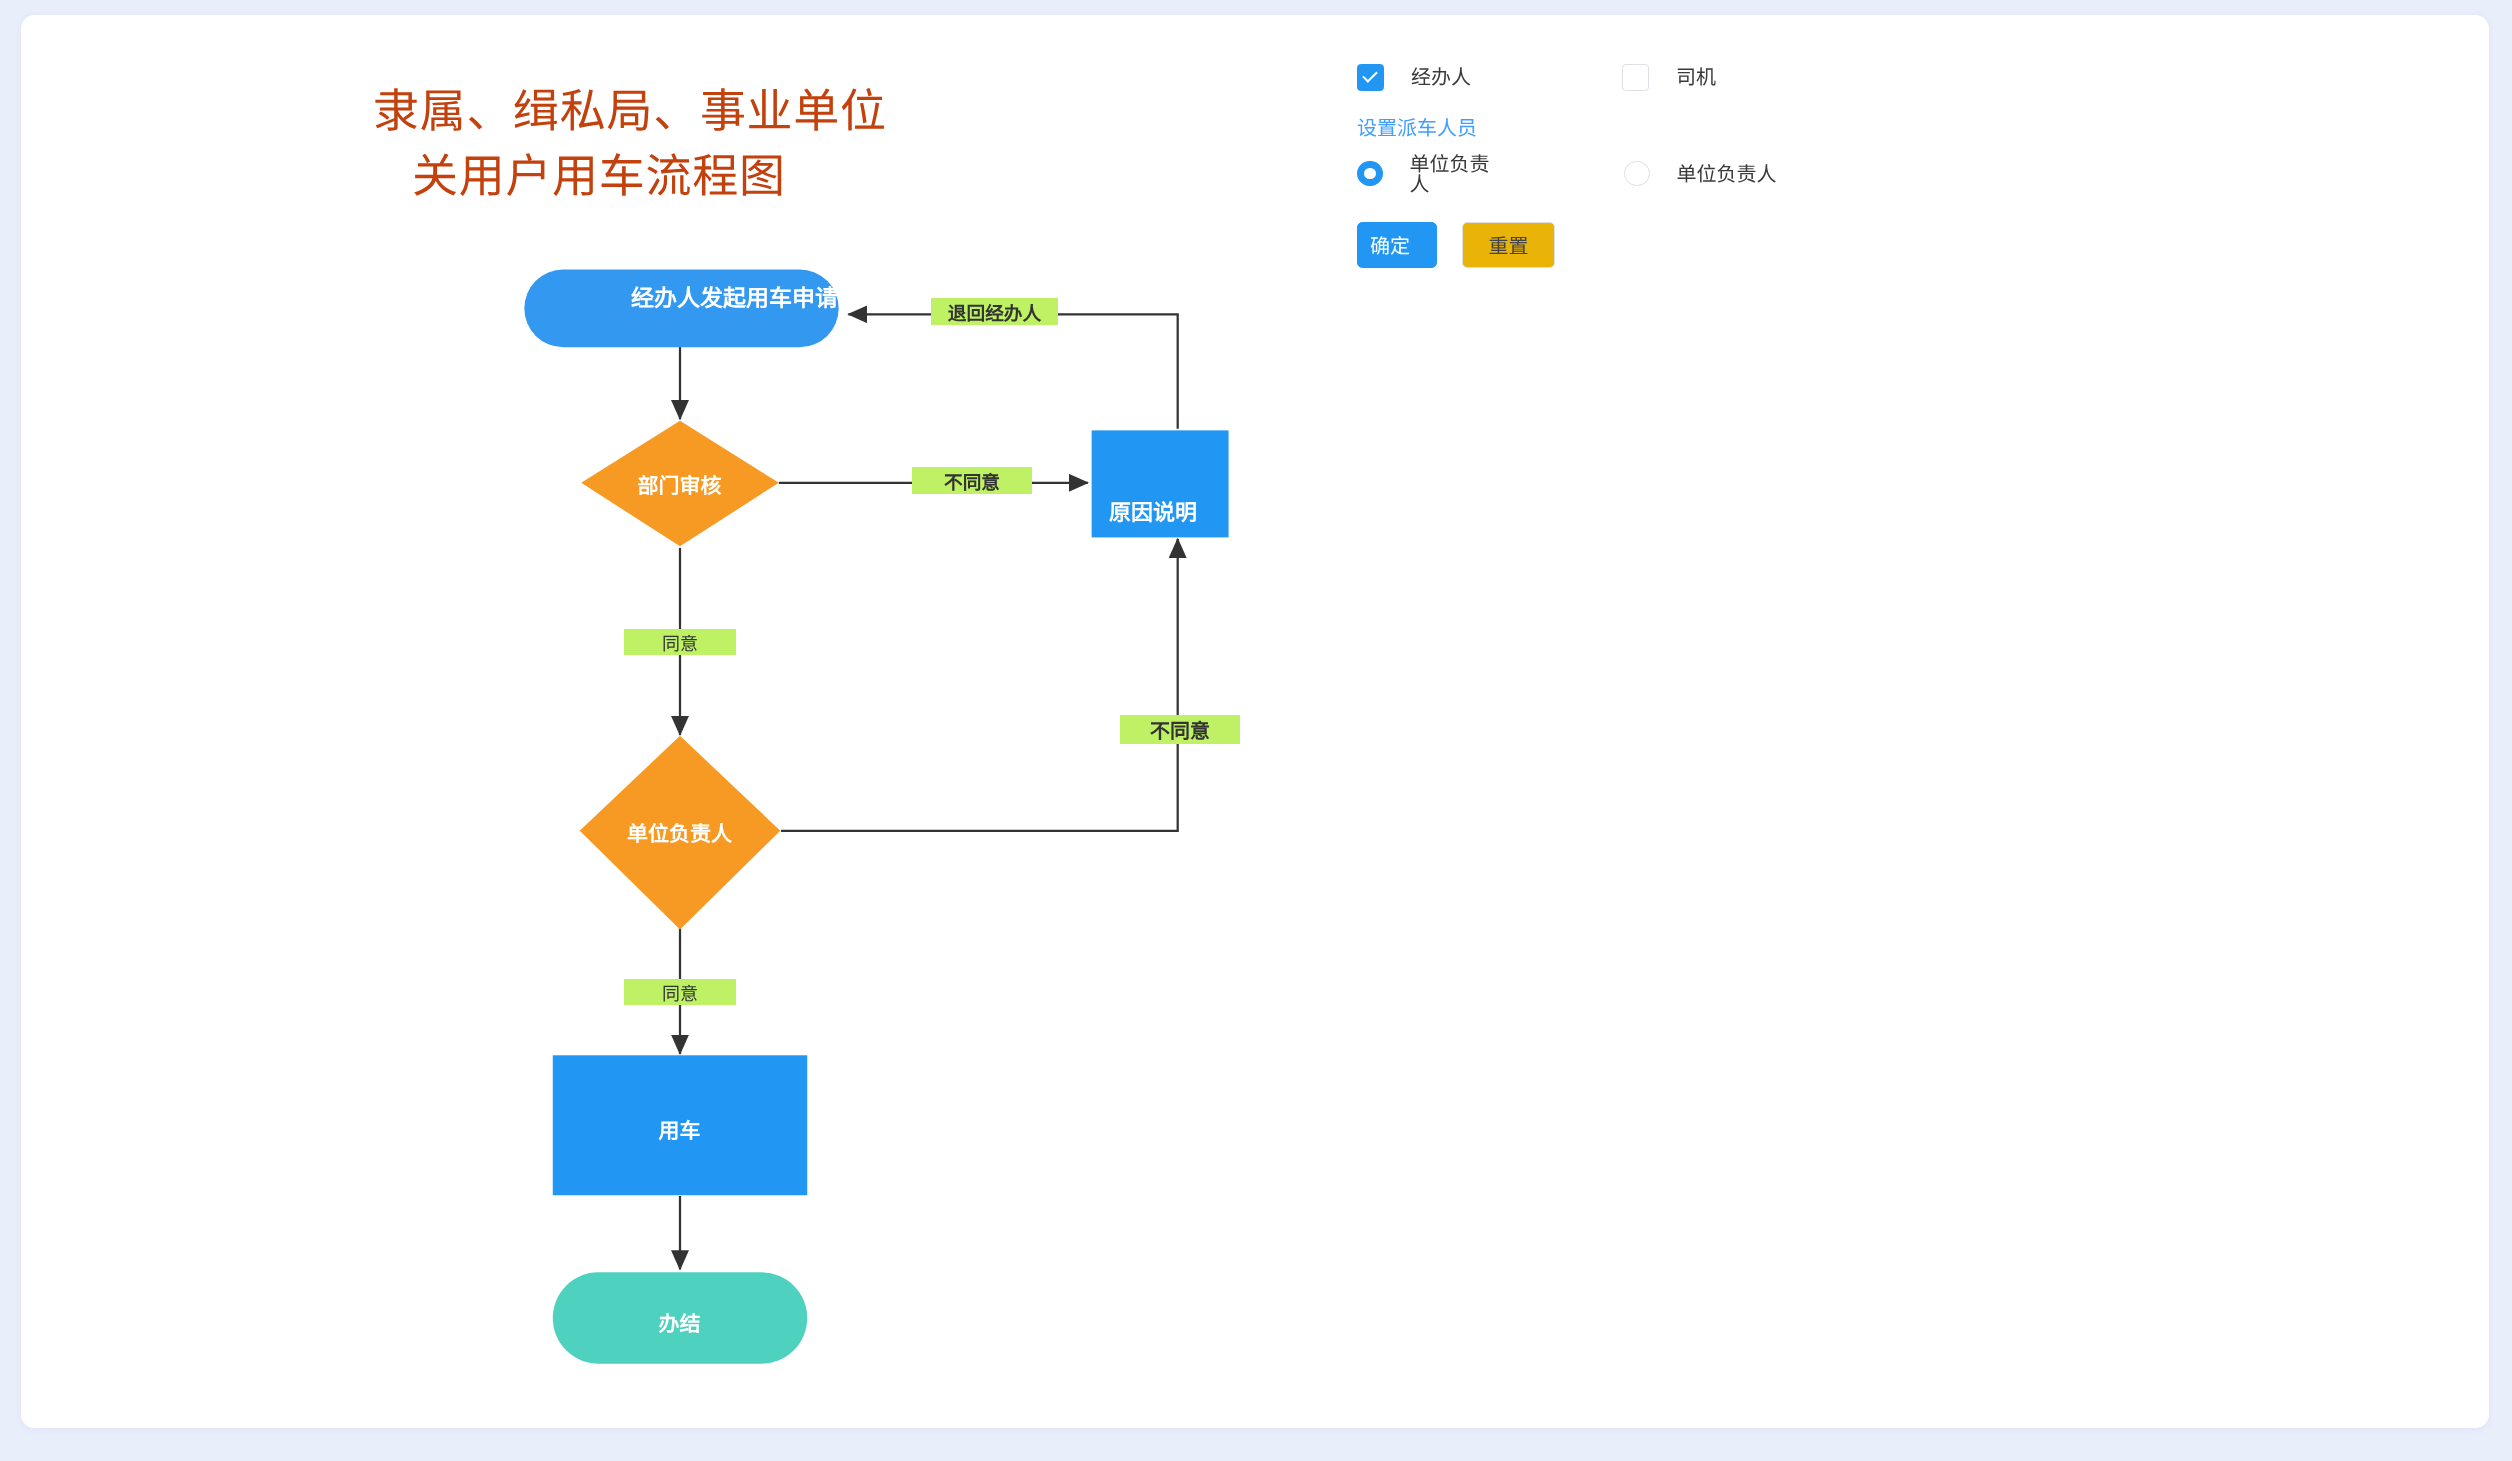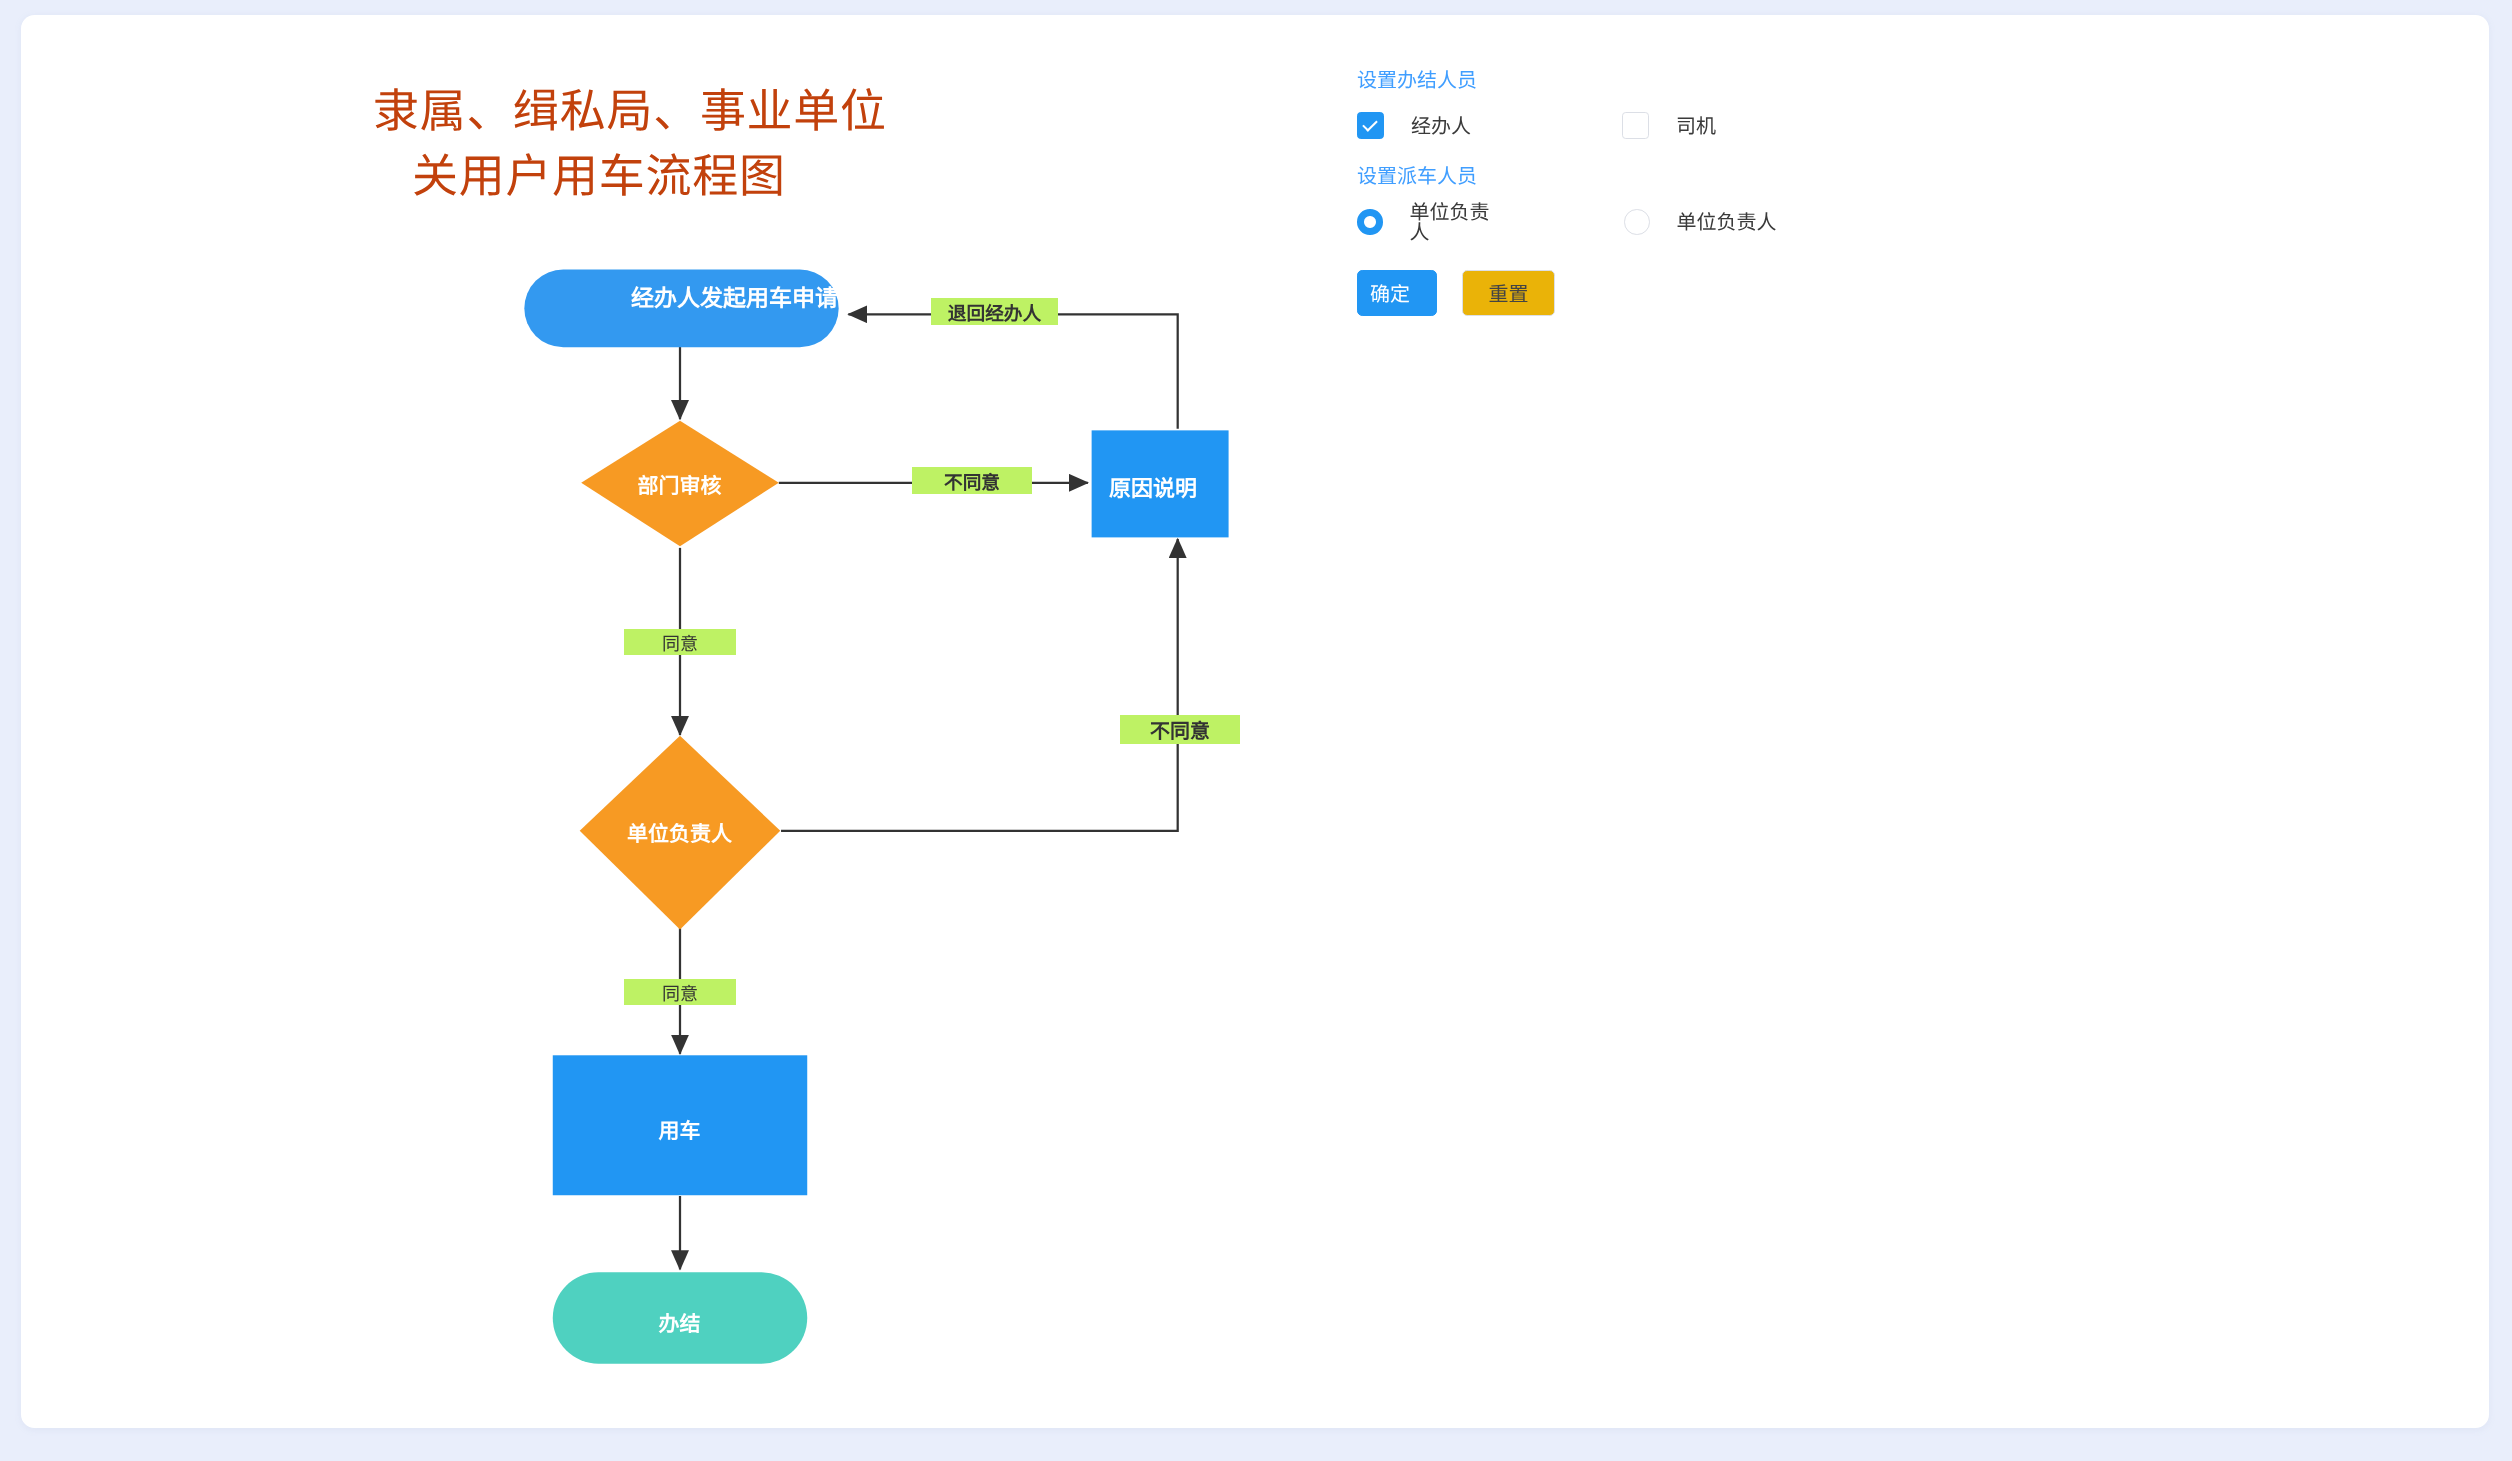--- a/index.html
+++ b/index.html
@@ -224,36 +224,35 @@
 
       <polygon points="880,963 1014,1090 880,1222 746,1090" fill="#f79a23"></polygon>
 
       <rect x="710" y="1390" width="340" height="187" fill="#2196f3"></rect>
 
       <rect x="710" y="1680" width="340" height="122" rx="61" ry="61" fill="#4fd1c0"></rect>
     </svg>
 
     <div class="node-label" style="left:503px; top:264px; width:314px; font-size:23px;text-align:right;">经办人发起用车申请</div>
     <div class="node-label" style="left:561px; top:454px; width:195px; font-size:21px;">部门审核</div>
-    <div class="node-label" style="left:1070px; top:455px; width:150px; font-size:22px; text-align:left; padding-left:18px; box-sizing:border-box;">原因说明</div>
+    <div class="node-label" style="left:1070px; top:479px; width:150px; font-size:22px; text-align:left; padding-left:18px; box-sizing:border-box;">原因说明</div>
     <div class="node-label" style="left:561px; top:802px; width:195px; font-size:21px;">单位负责人</div>
     <div class="node-label" style="left:531px; top:1099px; width:255px; font-size:21px;">用车</div>
     <div class="node-label" style="left:531px; top:1292px; width:255px; font-size:21px;">办结</div>
 
     <div class="edge-label" style="left:891px; top:452px; width:120px; font-size:18.7px; font-weight:bold;">不同意</div>
     <div class="edge-label" style="left:603px; top:614px; width:112px; font-size:18px;">同意</div>
     <div class="edge-label" style="left:910px; top:283px; width:127px; font-size:18.7px; font-weight:bold;">退回经办人</div>
     <div class="edge-label" style="left:1099px; top:700px; width:120px; font-size:20px; font-weight:bold;">不同意</div>
     <div class="edge-label" style="left:603px; top:964px; width:112px; font-size:18px;">同意</div>
   </div>
 
   <div id="form-panel">
 
     <div class="field-group">
-      <div class="group-title">设置办结人员</div>
       <div class="option-row">
 
         <label class="option-item opt-slot-1">
           <span class="cbx checked"></span>
           <span class="opt-text">经办人</span>
         </label>
 
         <label class="option-item" style="margin-left:130px;">
           <span class="cbx"></span>
           <span class="opt-text">司机</span>

